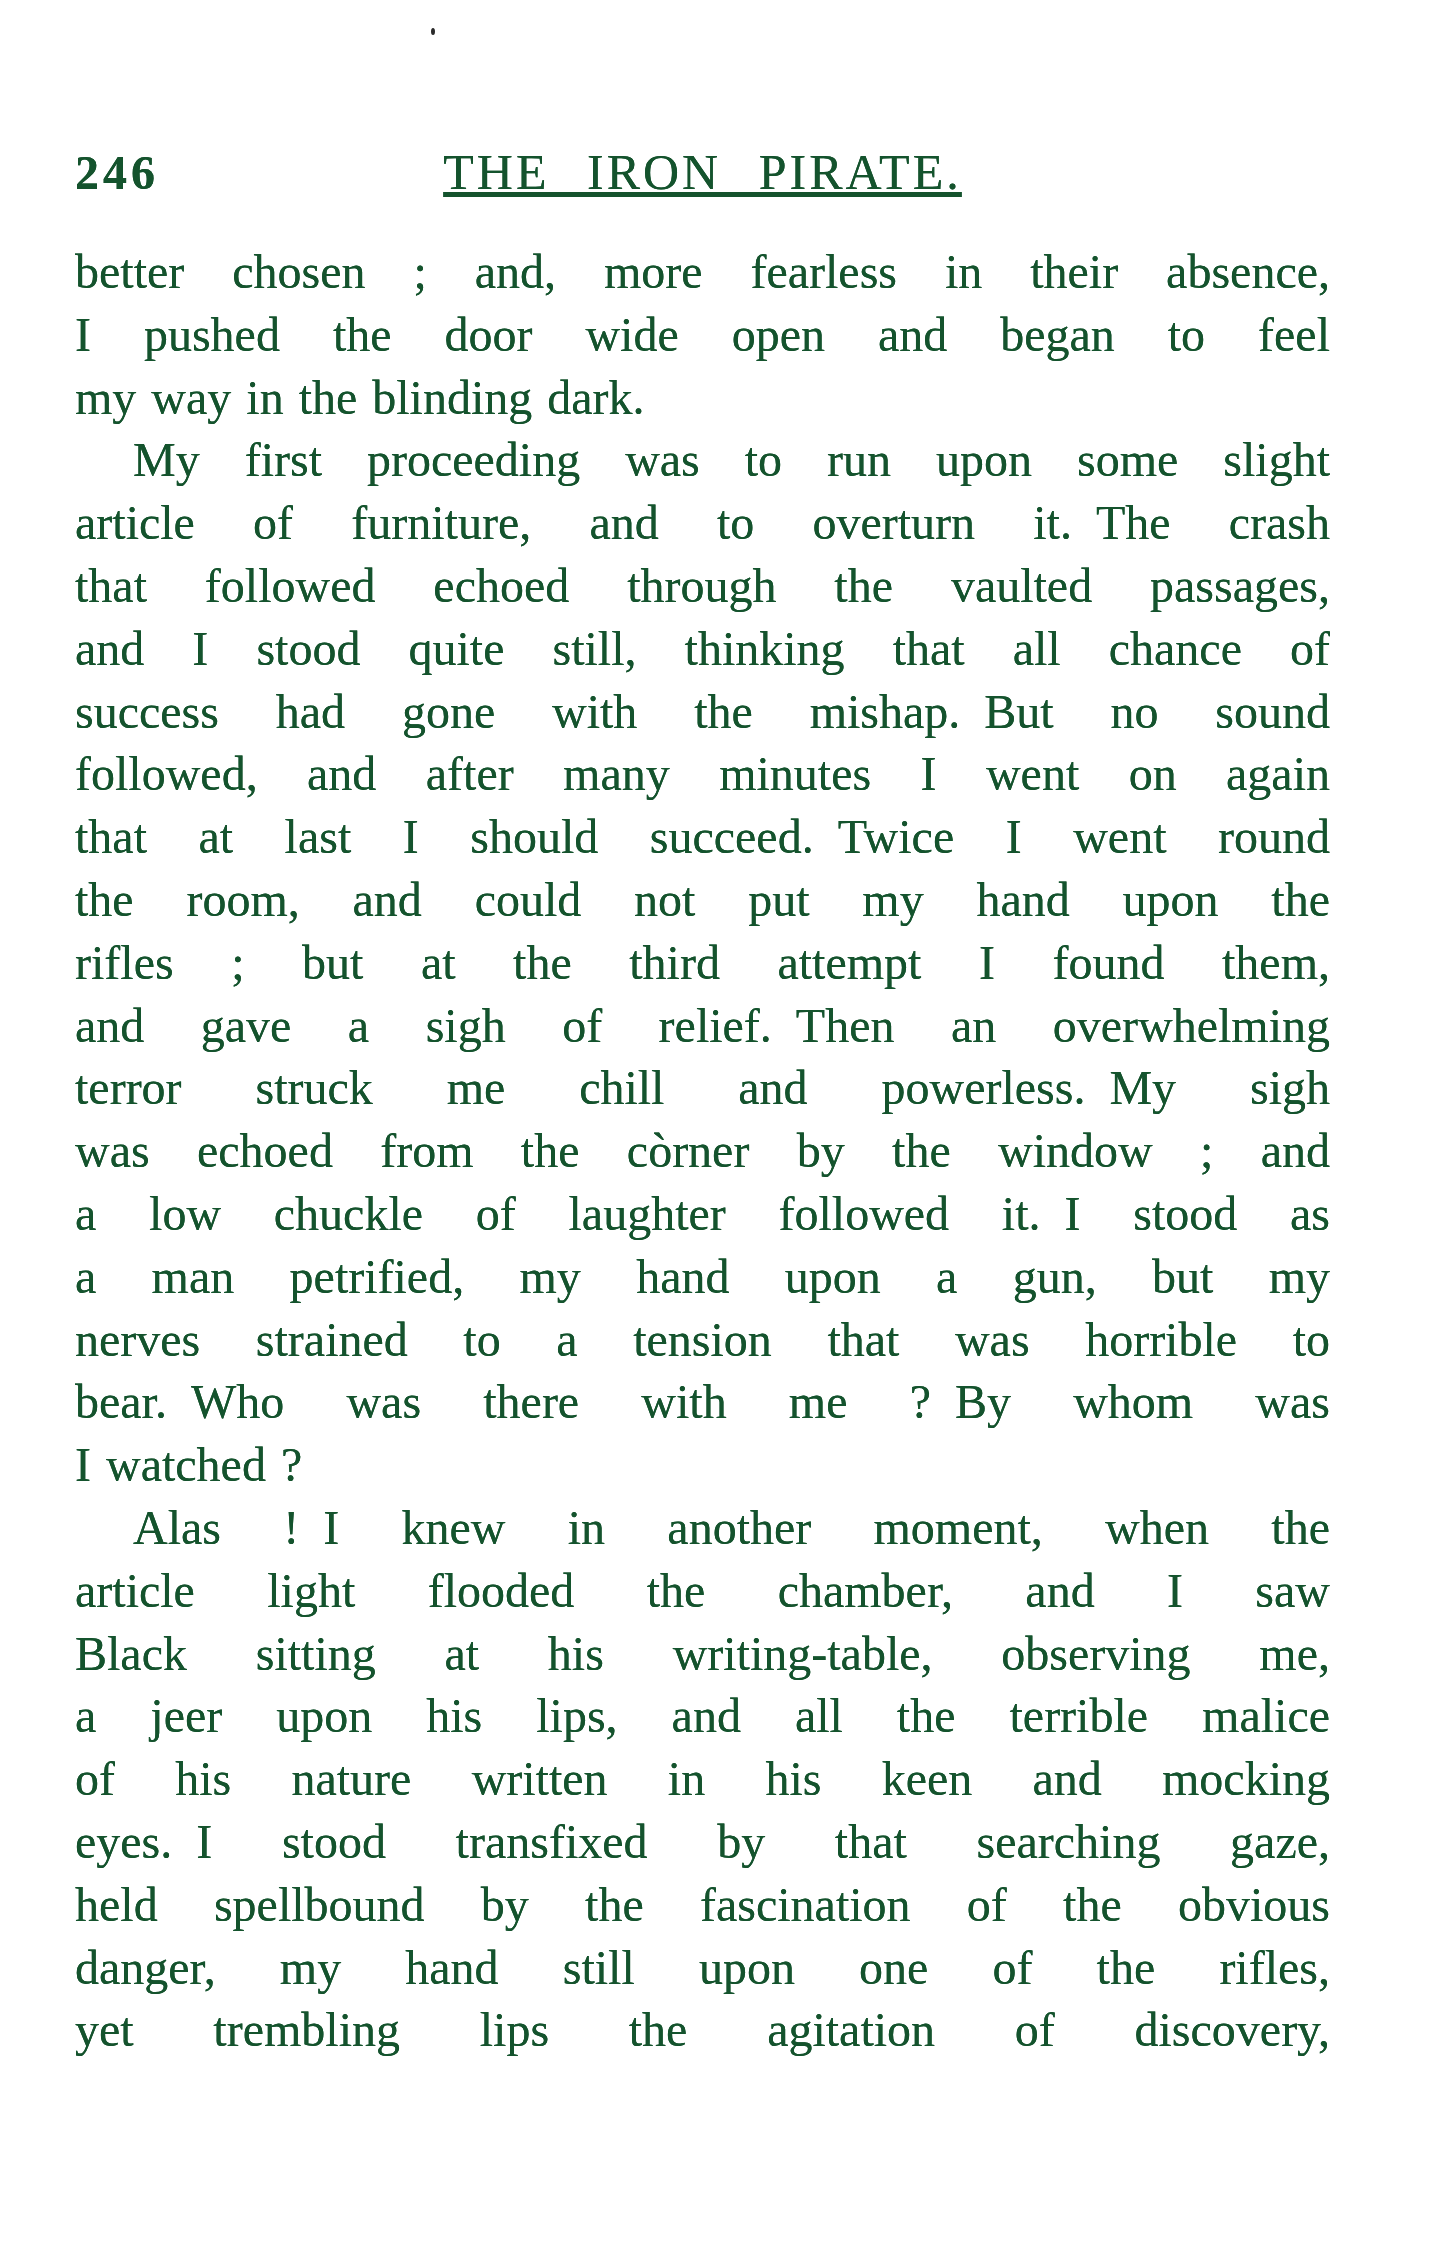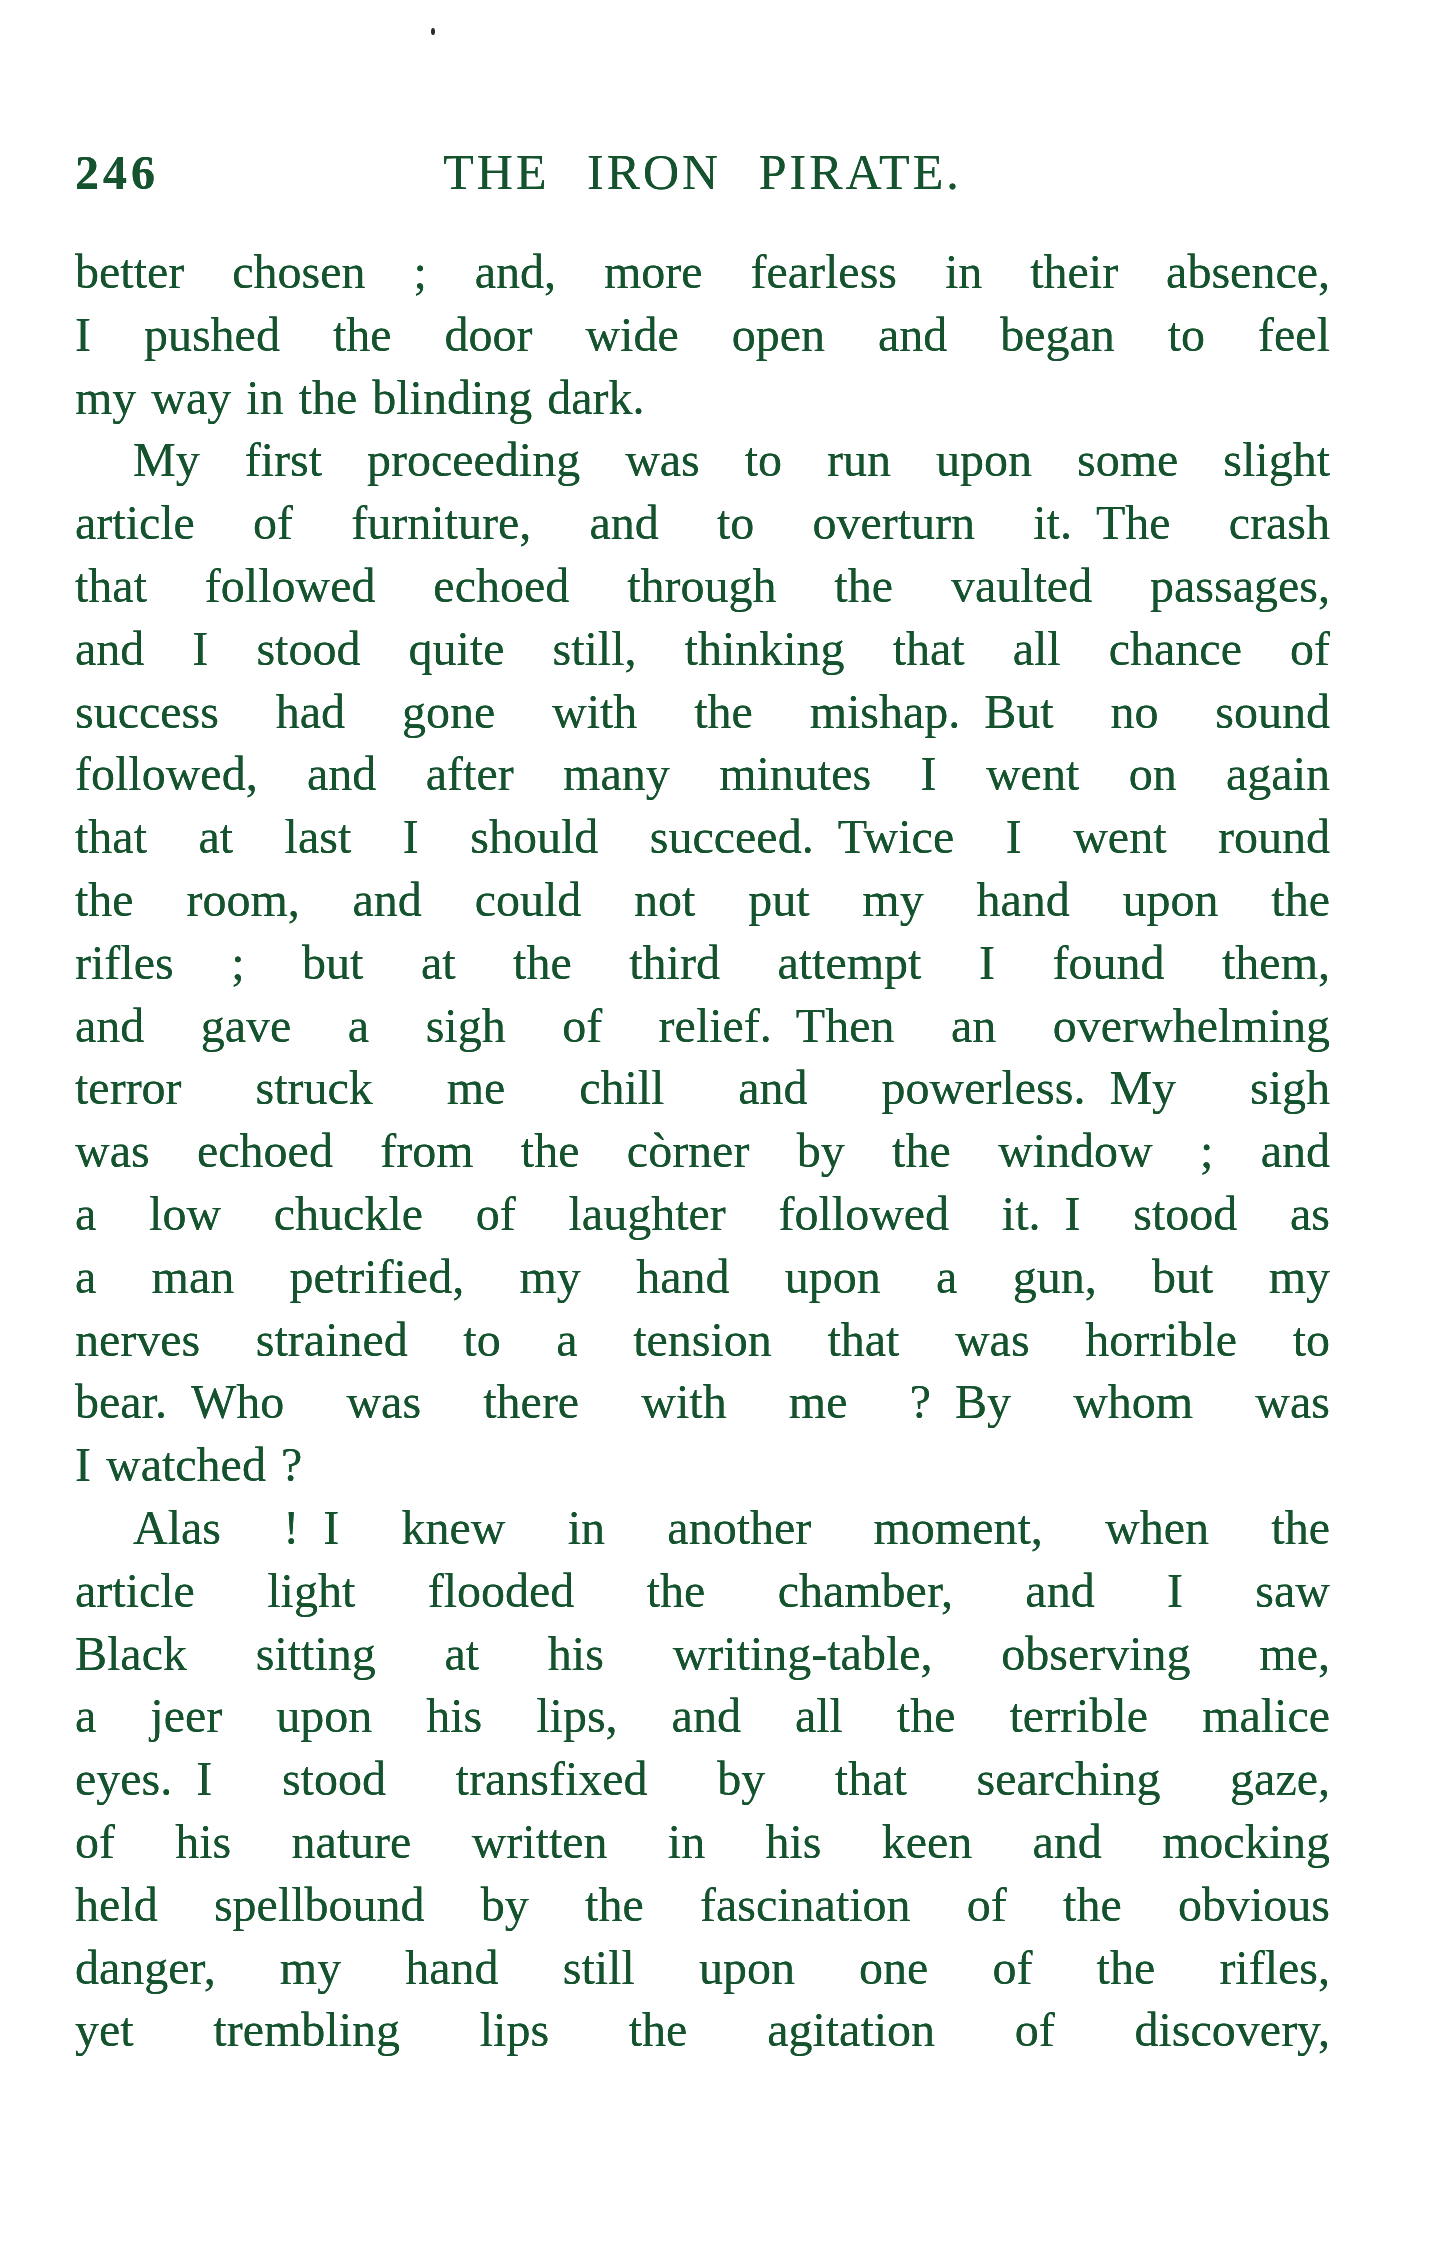--- a/index.html
+++ b/index.html
@@ -46,20 +46,21 @@
     position: absolute;
     left: 0;
     right: 0;
     top: 0;
     text-align: center;
     font-size: 50px;
     letter-spacing: 3px;
     word-spacing: 22px;
     white-space: nowrap;
     text-shadow: 0 0 0.6px currentColor;
+    text-decoration: underline;
   }
   .body-text {
     position: absolute;
     left: 75px;
     right: 106px;
     top: 241px;
     font-size: 48px;
     line-height: 62.8px;
     word-spacing: 3px;
     text-shadow: 0 0 0.6px currentColor;
@@ -107,19 +108,19 @@
       <div class="line">was echoed from the còrner by the window ; and</div>
       <div class="line">a low chuckle of laughter followed it. I stood as</div>
       <div class="line">a man petrified, my hand upon a gun, but my</div>
       <div class="line">nerves strained to a tension that was horrible to</div>
       <div class="line">bear. Who was there with me ? By whom was</div>
       <div class="line end">I watched ?</div>
       <div class="line indent">Alas ! I knew in another moment, when the</div>
       <div class="line">article light flooded the chamber, and I saw</div>
       <div class="line">Black sitting at his writing-table, observing me,</div>
       <div class="line">a jeer upon his lips, and all the terrible malice</div>
+      <div class="line">of his nature written in his keen and mocking</div>
       <div class="line">eyes. I stood transfixed by that searching gaze,</div>
-      <div class="line">of his nature written in his keen and mocking</div>
       <div class="line">held spellbound by the fascination of the obvious</div>
       <div class="line">danger, my hand still upon one of the rifles,</div>
       <div class="line">yet trembling lips the agitation of discovery,</div>
     </div>
 </div>
 
 </body></html>

